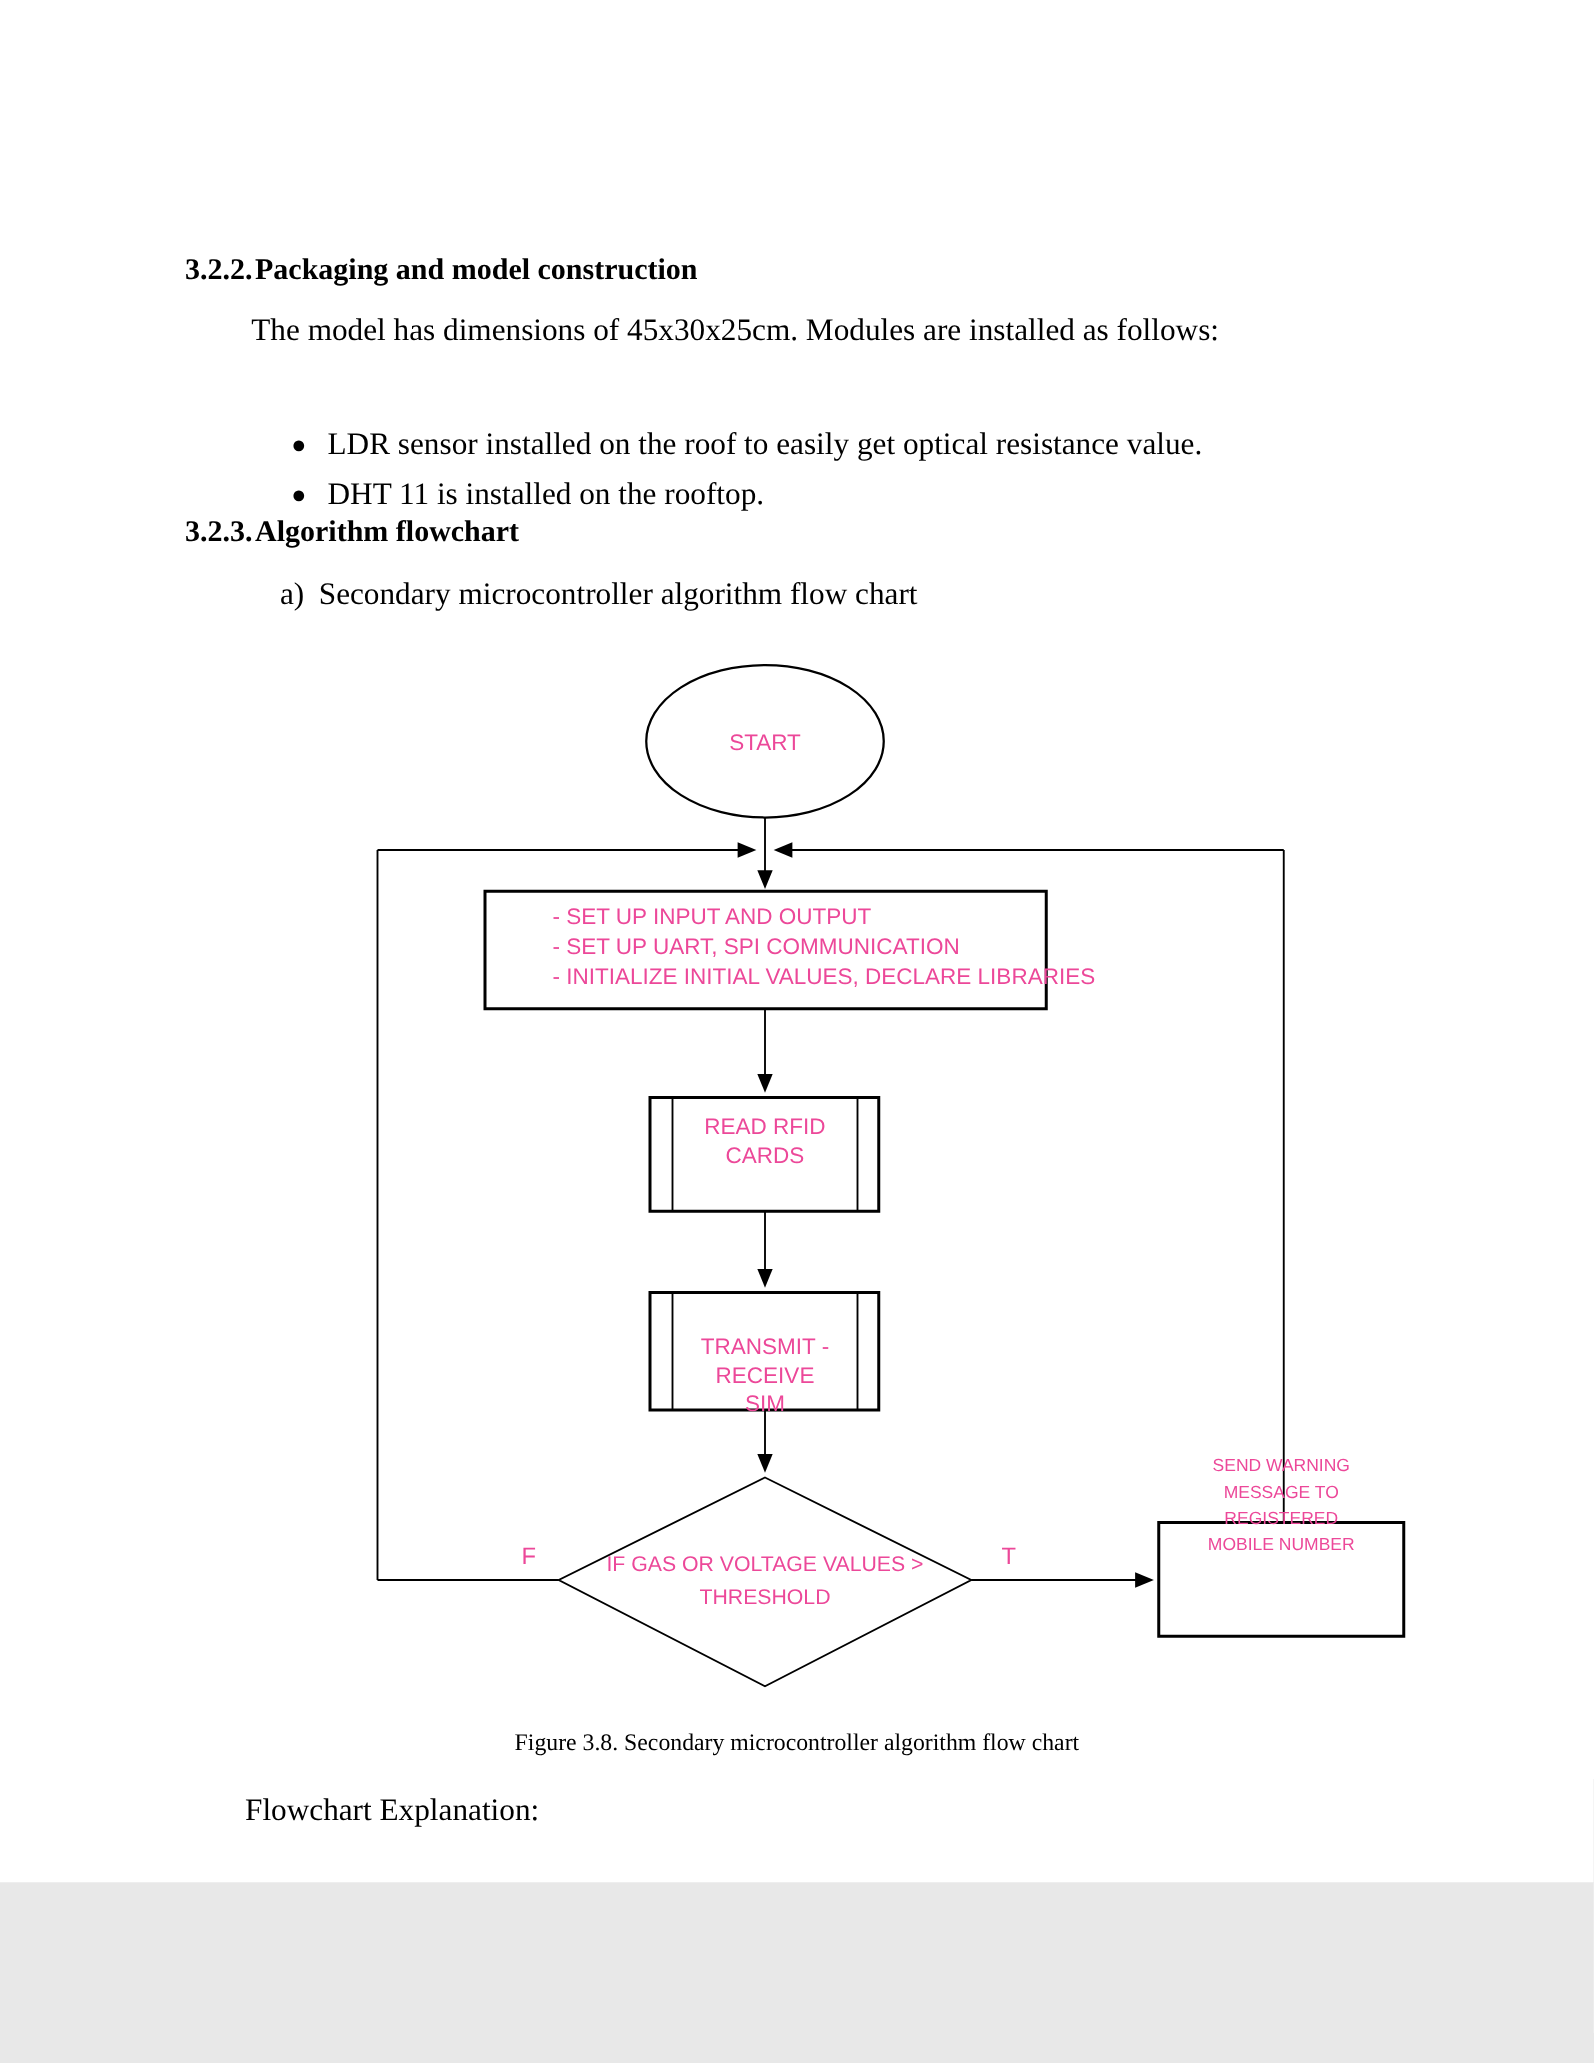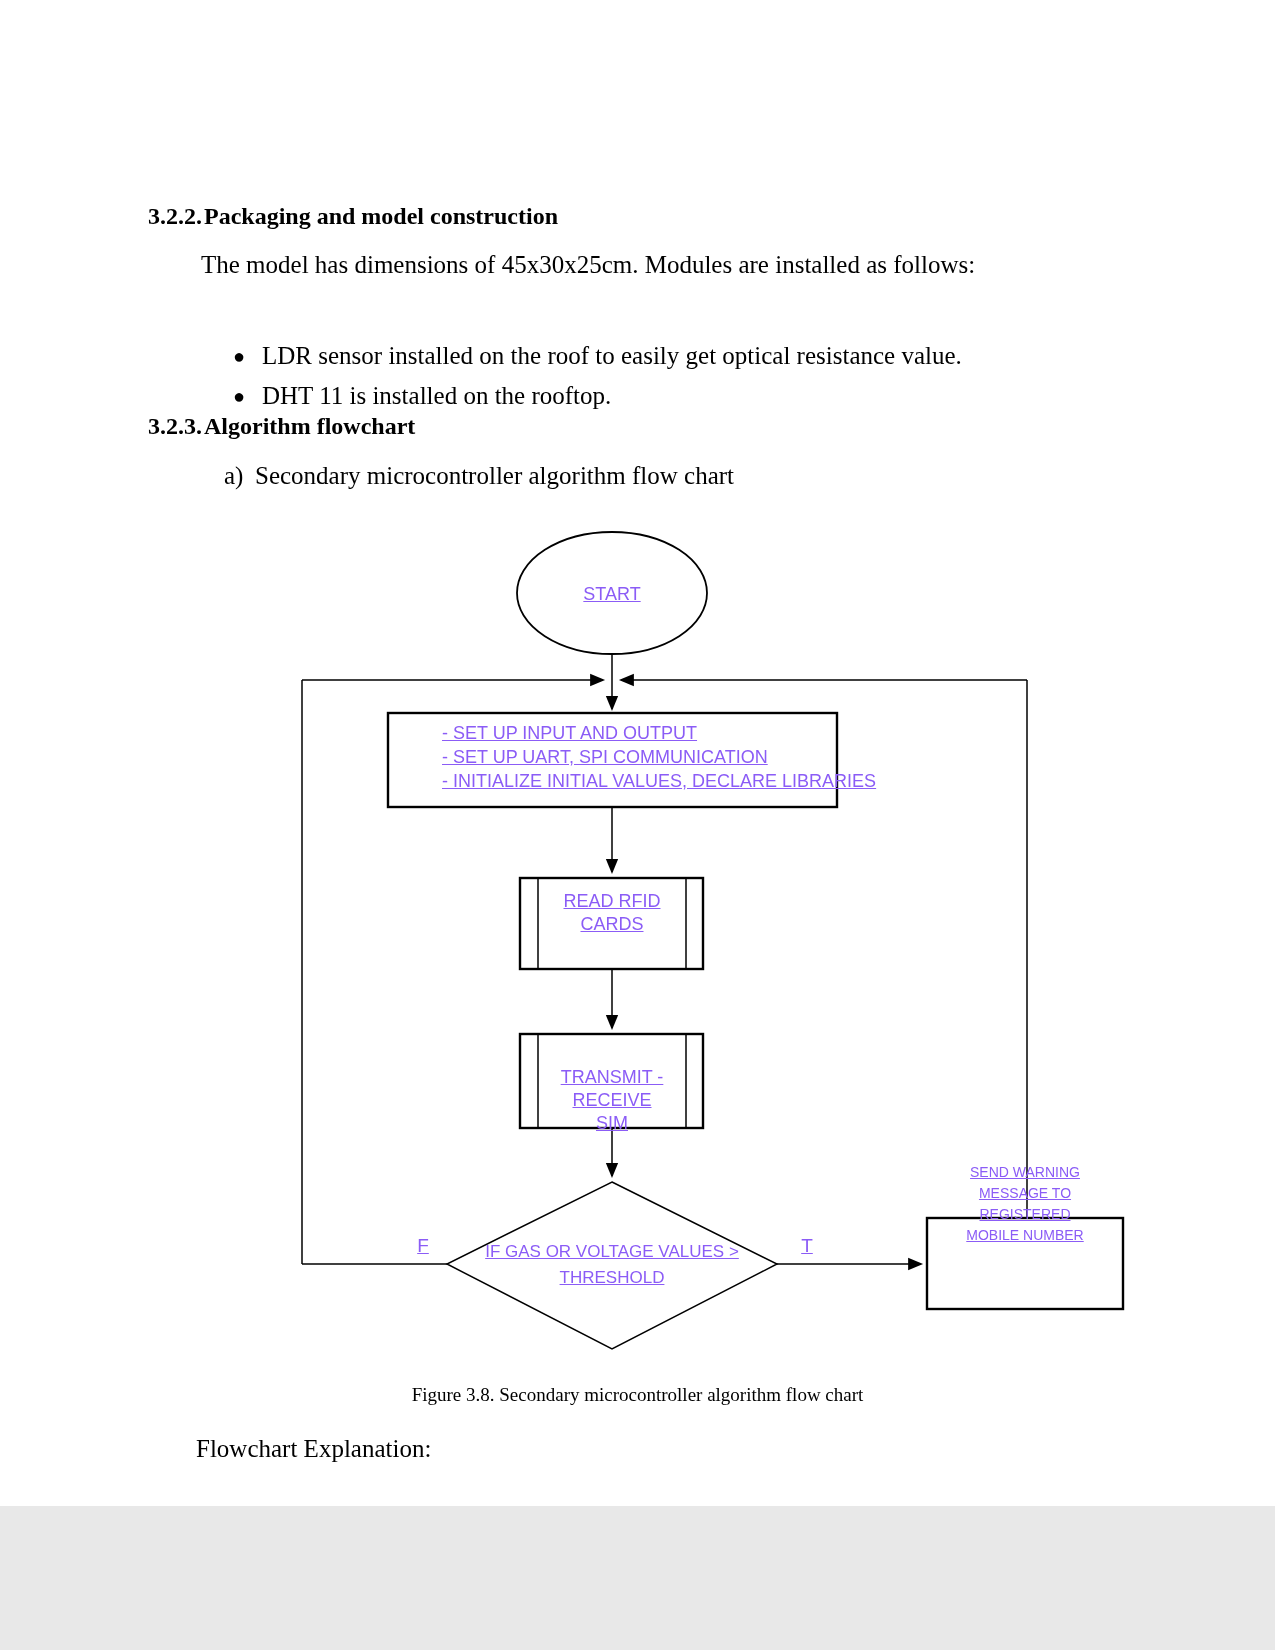--- a/index.html
+++ b/index.html
@@ -19,26 +19,25 @@
   .bullet-row{position:absolute;white-space:nowrap;font-size:25px;}
   .bullet-glyph{display:inline-block;width:29px;font-size:20px;vertical-align:1px;}
   .alpha-marker{display:inline-block;width:31px;}
   .caption{width:1275px;text-align:center;font-size:19px;}
   .pagenum{width:1275px;text-align:center;font-size:24px;}
   
   .fc-svg{position:absolute;left:0;top:0;pointer-events:none;}
   .fc-label{
     position:absolute;
     font-family:"Liberation Sans", sans-serif;
-    color:#8b5cf6;
+    color:#ec4899;
     text-align:center;
     white-space:pre-line;
     line-height:23px;
     font-size:18px;
-    text-decoration:underline;
   }
   .fc-left{text-align:left;}
   svg .shape{fill:#ffffff;stroke:#000;}
   svg .thick{stroke-width:2.4;}
   svg .mid{stroke-width:1.8;}
   svg .thin{stroke-width:1.5;fill:none;}
   svg line{stroke:#000;stroke-width:1.5;}
 </style>
 </head>
 <body>

